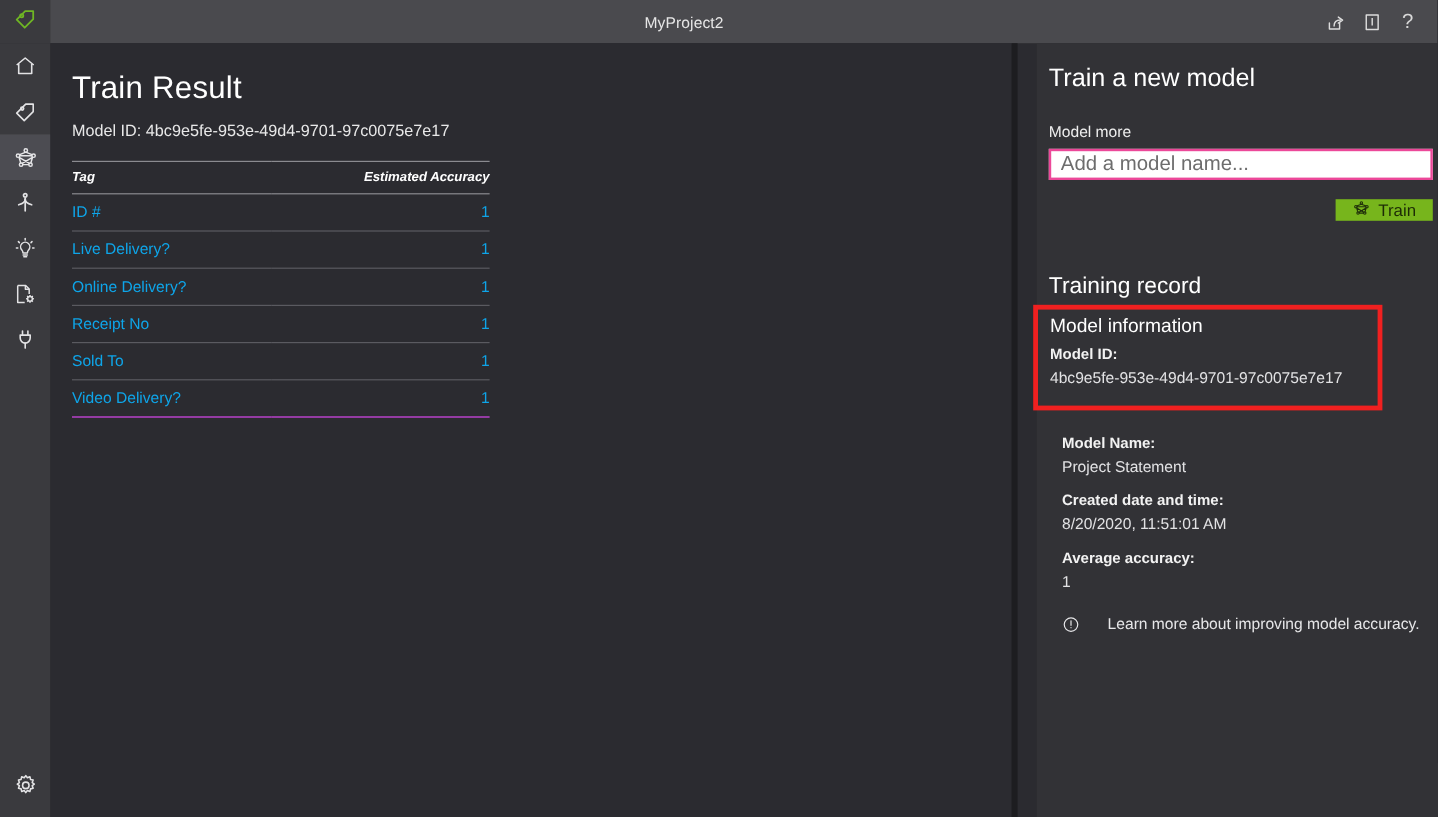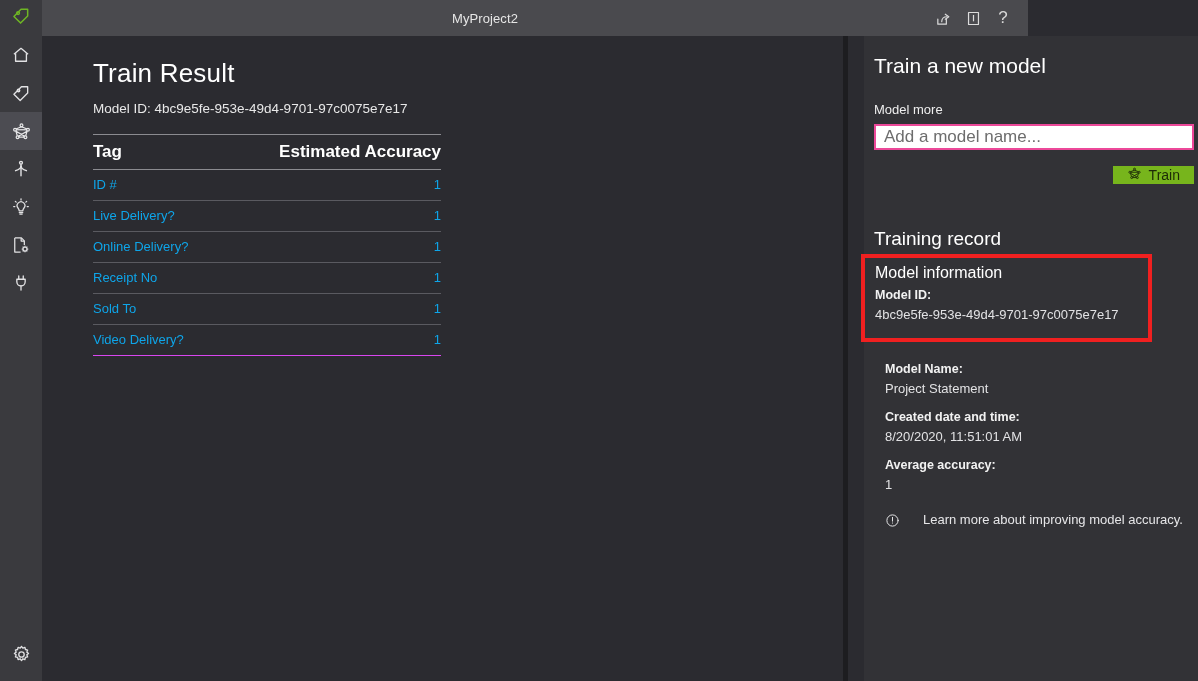--- a/index.html
+++ b/index.html
@@ -7,21 +7,21 @@
     width: 1198px; height: 681px;
     background: #2b2b30;
     font-family: "Liberation Sans", sans-serif;
     overflow: hidden;
   }
   #app { position: relative; width: 1198px; height: 681px; }
 
   
   #titlebar {
     position: absolute; top: 0; left: 0;
-    width: 1028px; height: 36px;
+    width: 1198px; height: 36px;
     background: #4a4a4e;
     display: flex; align-items: center;
   }
   #logo-cell {
     width: 42px; height: 36px;
     background: #3a3a3e;
     display: flex; align-items: center; justify-content: center;
   }
   #titlebar-title {
     flex: 1; text-align: center;
@@ -54,38 +54,38 @@
   .rail-item.active { background: #4c4c52; }
   .rail-spacer { flex: 1; }
   .rail-item svg { display:block; }
 
   
   #content {
     position: absolute; top: 36px; left: 42px;
     width: 801px; height: 645px;
     background: #2b2b30;
     padding: 22px 28px 0 18px;
-    margin-left: 33px;
   }
   #page-title {
     color: #ffffff; font-size: 26px; font-weight: normal;
     letter-spacing: .2px; margin-bottom: 12px;
   }
   #model-id-line {
     color: #e8e8e8; font-size: 13.5px; margin-bottom: 18px;
   }
 
   
   #tag-table { width: 348px; border-collapse: collapse; }
   #tag-table thead th {
-    font-size: 17px; font-weight: bold; color: #ffffff;
+    font-size: 11px; font-weight: bold; color: #ffffff;
     padding: 7px 0 7px 0;
     border-top: 1px solid #8b8b90;
     border-bottom: 1px solid #8b8b90;
     text-align: left;
+    font-style: italic;
   }
   #tag-table thead th.num { text-align: right; }
   #tag-table tbody td {
     font-size: 13px; color: #0ea5e9;
     padding: 7px 0 8px 0;
     border-bottom: 1px solid #5a5a60;
   }
   #tag-table tbody td.num { text-align: right; }
   #tag-table tbody tr:last-child td { border-bottom: 1px solid #d946ef; }
 

